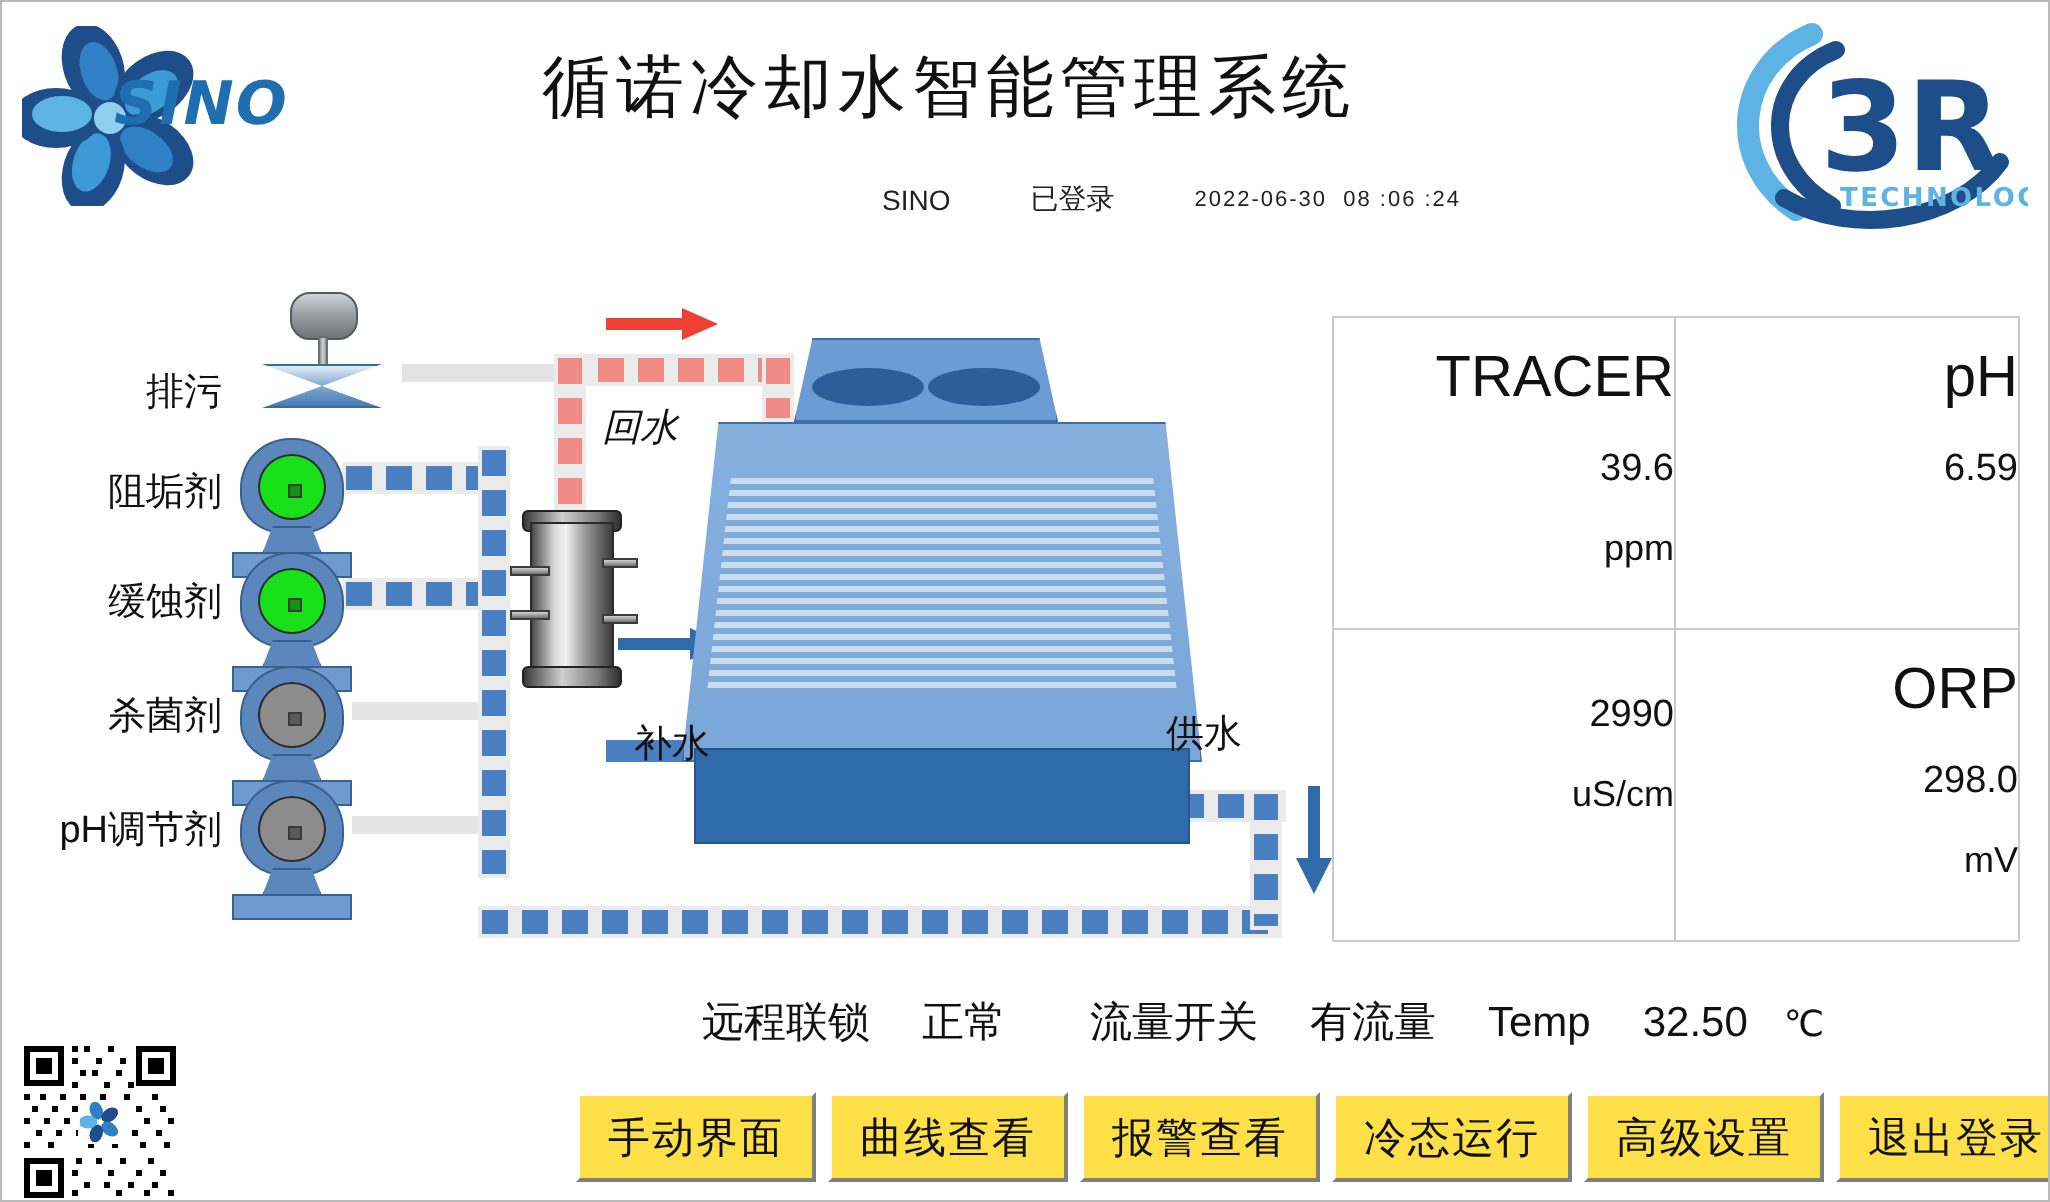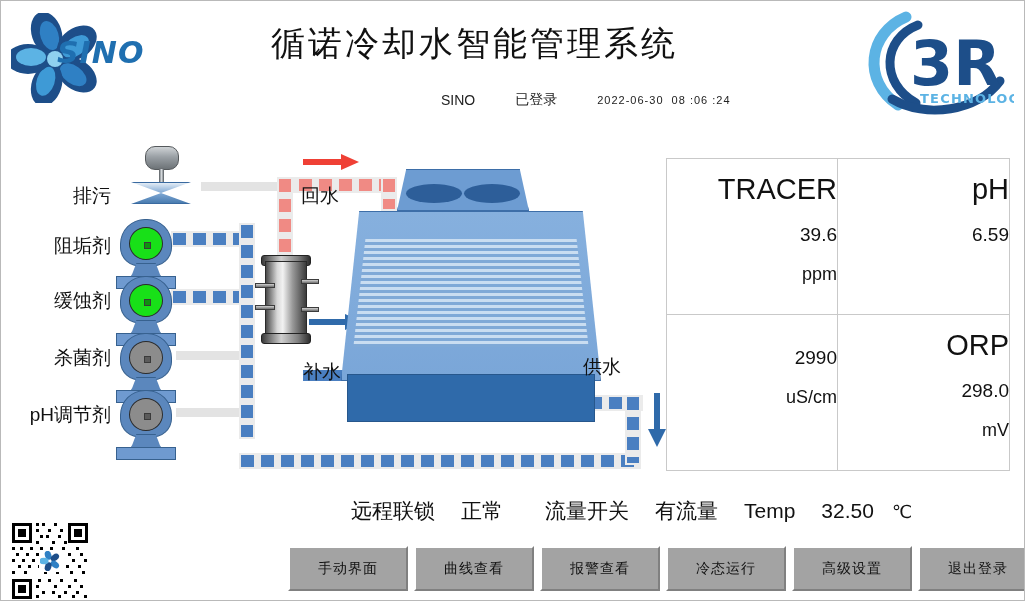--- a/index.html
+++ b/index.html
@@ -194,27 +194,27 @@
   #status-row .gap-sm { width: 18px; }
   #status-row .unit { font-size: 18px; }
 
   
   #btnbar {
     position: absolute; left: 287px; top: 545px;
     display: flex; gap: 6px;
   }
   .hmi-btn {
     width: 120px; height: 45px;
-    background: #a3a3a3;
+    background: #fde047;
     border-top: 2px solid #ffffff;
     border-left: 2px solid #ffffff;
     border-right: 2px solid #808080;
     border-bottom: 2px solid #808080;
     font-family: "Liberation Sans", "DejaVu Sans", sans-serif;
-    font-size: 14px; color: #111;
+    font-size: 21px; color: #111;
     letter-spacing: 1px;
     cursor: pointer;
     display: flex; align-items: center; justify-content: center;
   }
 
   
   #qr { position: absolute; left: 9px; top: 520px; width: 80px; height: 80px; }
   #qr-logo {
     position: absolute; left: 29px; top: 29px; width: 22px; height: 22px;
     background: #fff; display: flex; align-items: center; justify-content: center;
@@ -366,22 +366,22 @@
   <div id="tower">
     <div class="fanhood">
       <div class="blade" style="left:8px;"></div>
       <div class="blade" style="left:66px;"></div>
     </div>
     <div class="shell"></div>
     <div class="fins"></div>
     <div class="basin"></div>
   </div>
 
-  <div class="diaglabel" style="left:300px; top:182px;">回水</div>
-  <div class="diaglabel" style="left:302px; top:358px;">补水</div>
+  <div class="diaglabel" style="left:300px; top:200px;font-style:italic;">回水</div>
+  <div class="diaglabel" style="left:316px; top:358px;">补水</div>
   <div class="diaglabel" style="left:582px; top:353px;">供水</div>
 
   <div id="meas">
     <div class="meas-cell">
       <div class="meas-name">TRACER</div>
       <div class="meas-value">39.6</div>
       <div class="meas-unit">ppm</div>
     </div>
     <div class="meas-cell">
       <div class="meas-name">pH</div>

